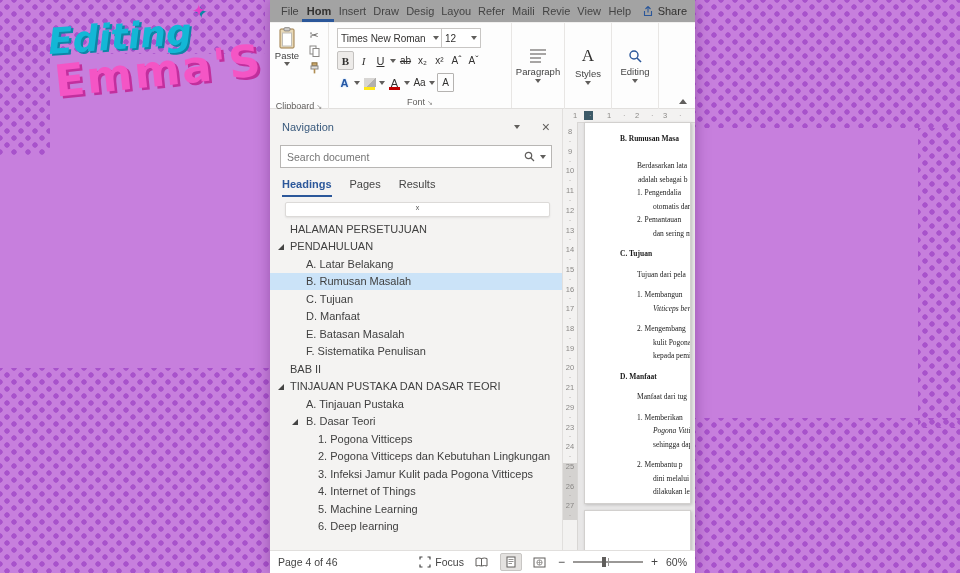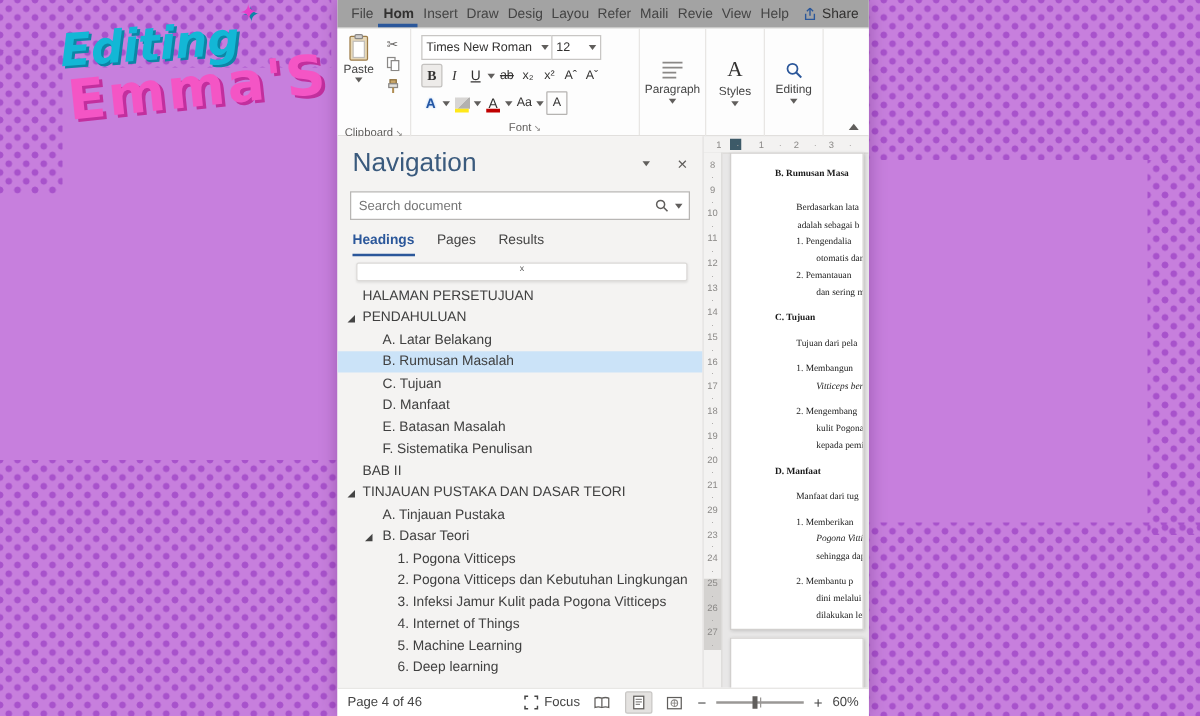--- a/index.html
+++ b/index.html
@@ -68,21 +68,21 @@
   .g-sty{width:46px;}
   .g-edit{width:46px;}
   .bigA{font-family:"Liberation Serif",serif;font-size:17px;color:#323130;}
   .ribbon-collapse{position:absolute;right:8px;bottom:4px;}
 
   
   .main{flex:1;display:flex;min-height:0;}
 
   .navpane{width:292px;background:#f4f3f2;border-right:1px solid #e1dfdd;position:relative;overflow:hidden;flex:none;}
   .nav-titlerow{display:flex;align-items:center;padding:10px 12px 4px 12px;}
-  .nav-title{font-size:21px;color:#3a5a7d;flex:1;}
+  .nav-title{font-size:11px;color:#3a5a7d;flex:1;}
   .nav-ddl{margin-right:22px;}
   .nav-close{color:#605e5c;font-size:14px;}
   .searchbox{margin:6px 10px 0 10px;height:21px;background:#fff;border:1px solid #b8b6b4;display:flex;align-items:center;}
   .searchbox input{flex:1;border:none;outline:none;font-size:10.5px;color:#323130;padding:0 6px;font-family:"Liberation Sans",sans-serif;background:transparent;}
   .search-icons{display:flex;align-items:center;gap:5px;padding-right:5px;}
   .navtabs{display:flex;gap:18px;padding:10px 12px 0 12px;font-size:11px;color:#444;}
   .navtab{padding-bottom:5px;}
   .navtab.active{color:#2b579a;font-weight:bold;border-bottom:2px solid #2b579a;}
   .floatbox{margin:5px 12px 2px 15px;height:13px;background:#fff;border:1px solid #dcdad8;border-radius:2px;
     box-shadow:0 1px 2px rgba(0,0,0,.08);font-size:7px;color:#555;text-align:center;line-height:9px;}

